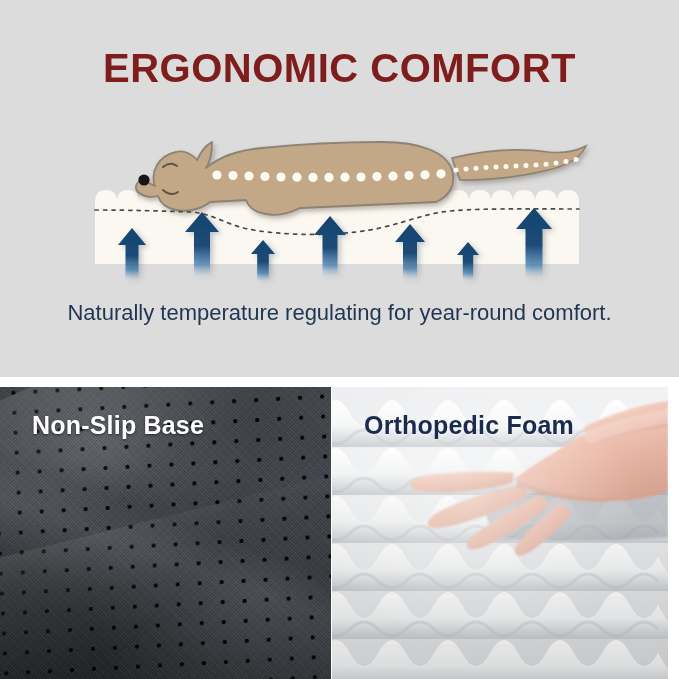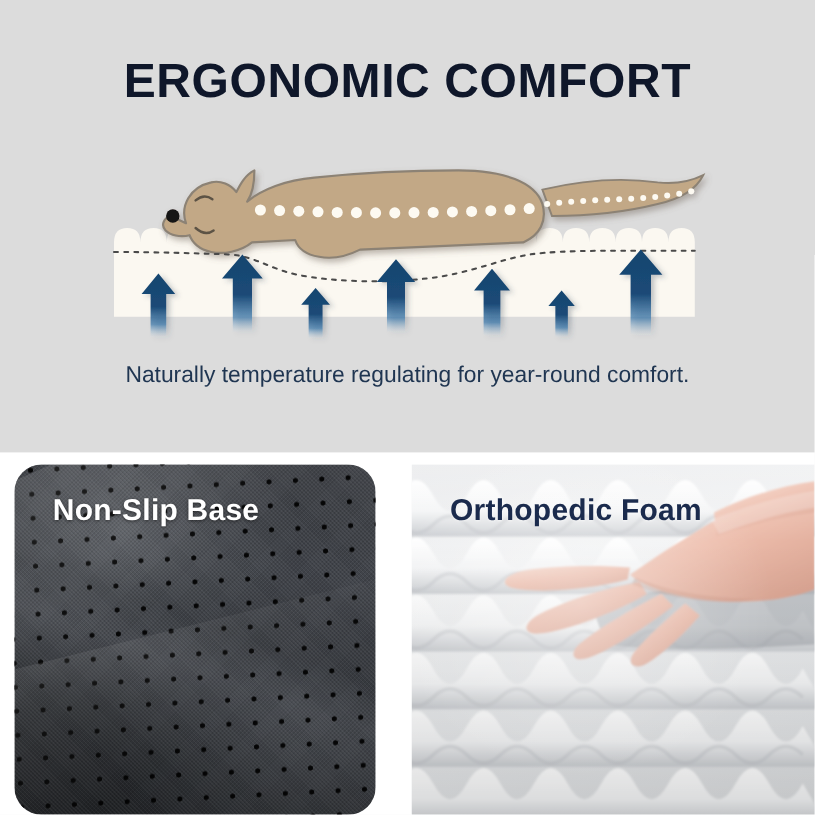--- a/index.html
+++ b/index.html
@@ -17,48 +17,48 @@
     position:absolute;left:0;top:0;width:679px;height:377px;
     background:#dcdcdc;
     overflow:hidden;
   }
   .hero-title{
     position:absolute;left:0;top:46px;width:679px;
     text-align:center;
     font-size:40px;
     font-weight:bold;
     letter-spacing:0.5px;
-    color:#0f172a;
+    color:#7f1d1d;
     font-family:"Liberation Sans", sans-serif;
   }
 
   
   .stage{position:absolute;left:0;top:110px;width:679px;height:180px;}
   .stage svg{display:block;width:679px;height:180px;}
 
   .hero-copy{
     position:absolute;left:0;top:300px;width:679px;
     text-align:center;
     color:#1f3551;
-    font-size:19px;
+    font-size:22px;
     line-height:25px;
     font-family:"Liberation Sans", sans-serif;
   }
   .hero-copy div{white-space:nowrap;}
 
   
   .bottom{
     position:absolute;left:0;top:387px;width:679px;height:292px;
     background:#ffffff;
   }
   .panel{
     position:absolute;top:0;height:292px;overflow:hidden;
   }
-  .panel-left{left:12px;width:301px;border-radius:23px;}
-  .panel-right{left:343px;width:336px;text-align:right;}
+  .panel-left{left:0;width:331px;}
+  .panel-right{left:332px;width:336px;text-align:right;}
 
   .panel-label{
     position:absolute;left:32px;top:24px;
     font-size:25px;font-weight:bold;letter-spacing:0.2px;
     font-family:"Liberation Sans", sans-serif;
     z-index:6;
   }
   .label-light{color:#ffffff;text-shadow:0 1px 3px rgba(0,0,0,.55);}
   .label-dark{color:#1b2b4d;text-shadow:0 1px 2px rgba(255,255,255,.6);}
 

